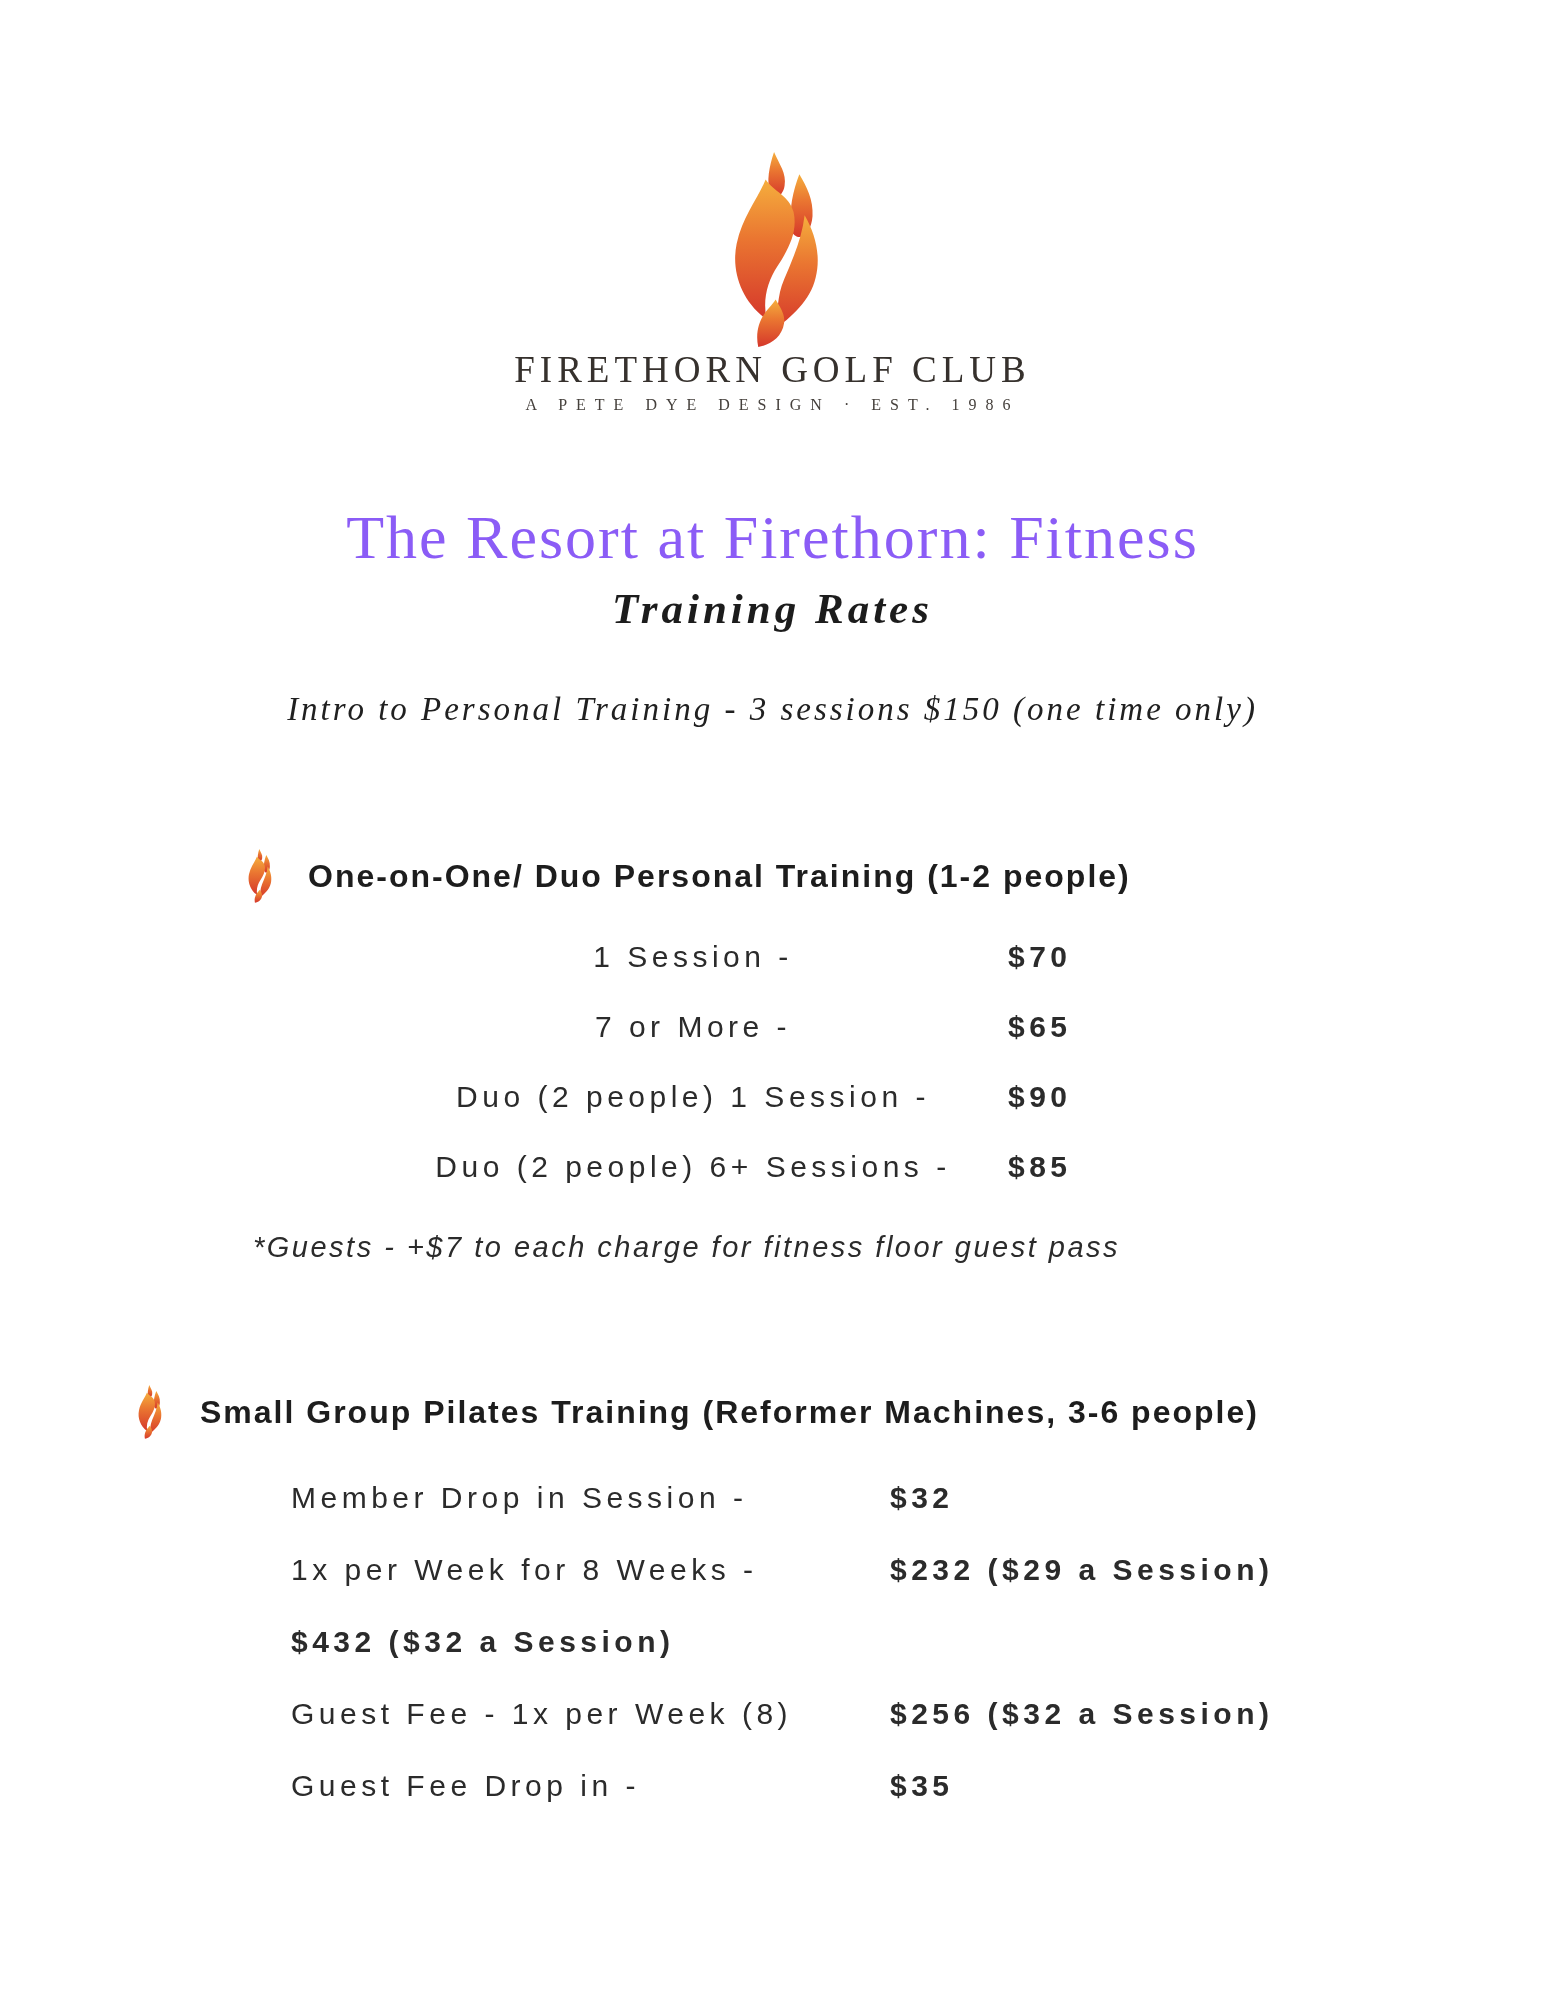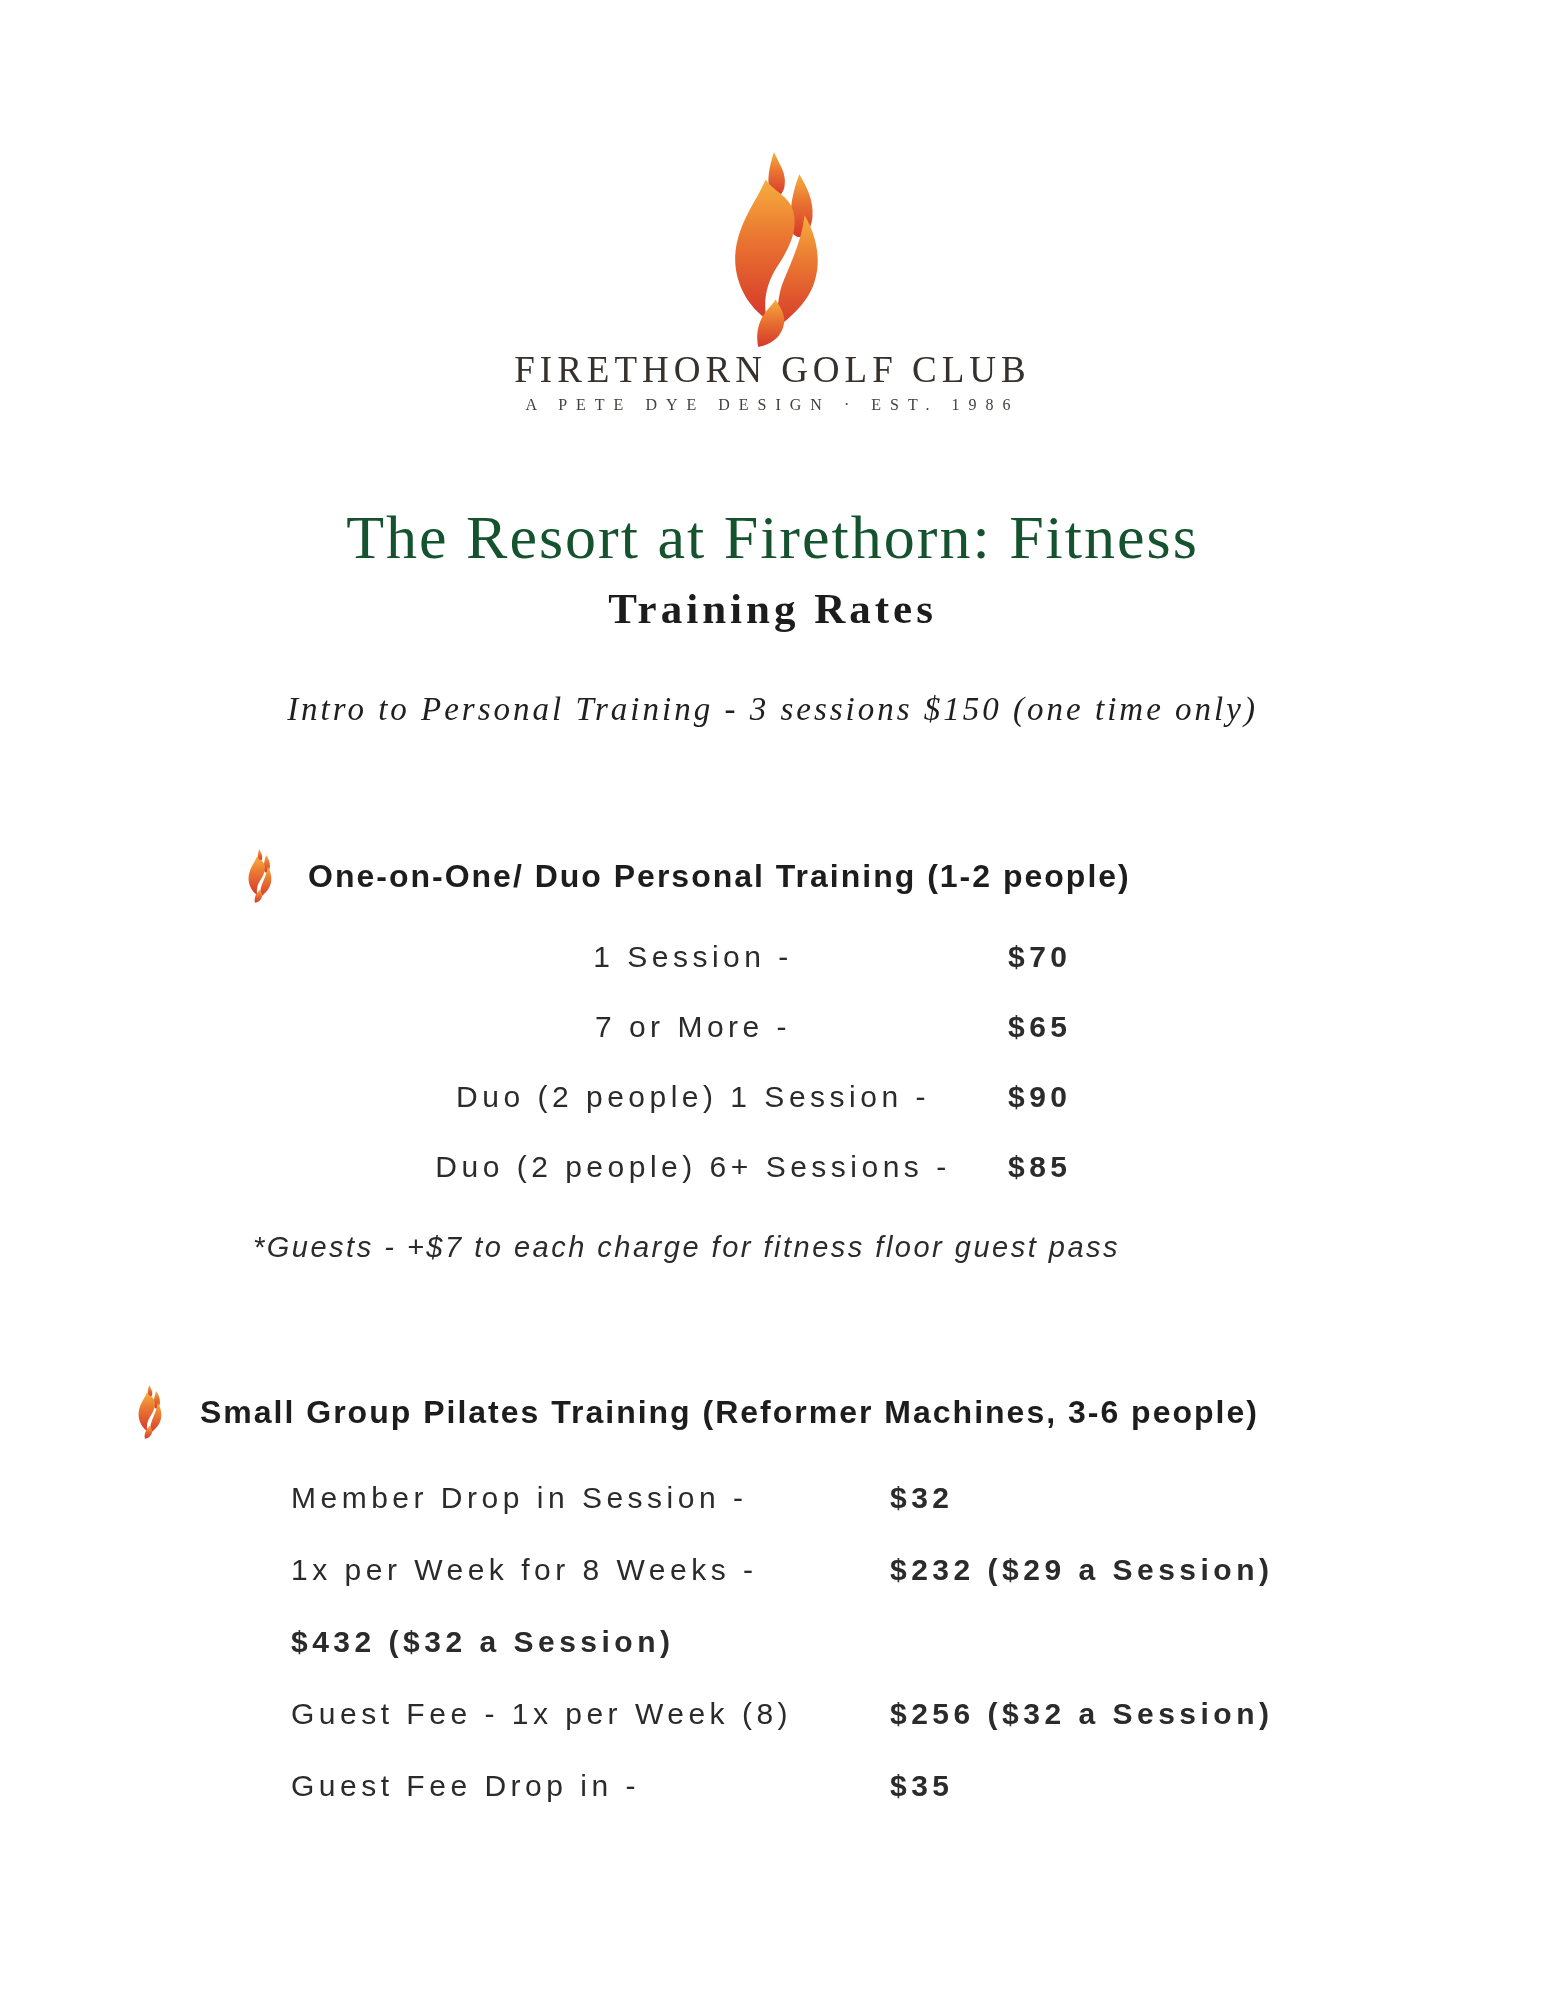--- a/index.html
+++ b/index.html
@@ -33,30 +33,31 @@
     letter-spacing:9px;
     color:#45403c;
   }
   
   .page-title{
     position:absolute;top:503px;left:0;width:100%;
     text-align:center;
     font-family:"Liberation Serif",serif;
     font-size:62px;line-height:1.1;
     letter-spacing:2px;
-    color:#14532d;
+    color:#8b5cf6;
   }
   .page-subtitle{
     position:absolute;top:585px;left:0;width:100%;
     text-align:center;
     font-family:"Liberation Serif",serif;
     font-weight:bold;
     font-size:43px;line-height:1.1;
     letter-spacing:4px;
     color:#1c1c1c;
+    font-style:italic;
   }
   .intro-line{
     position:absolute;top:690px;left:0;width:100%;
     text-align:center;
     font-family:"Liberation Serif",serif;
     font-style:italic;
     font-size:33px;line-height:1.2;
     letter-spacing:3px;
     color:#202020;
   }

